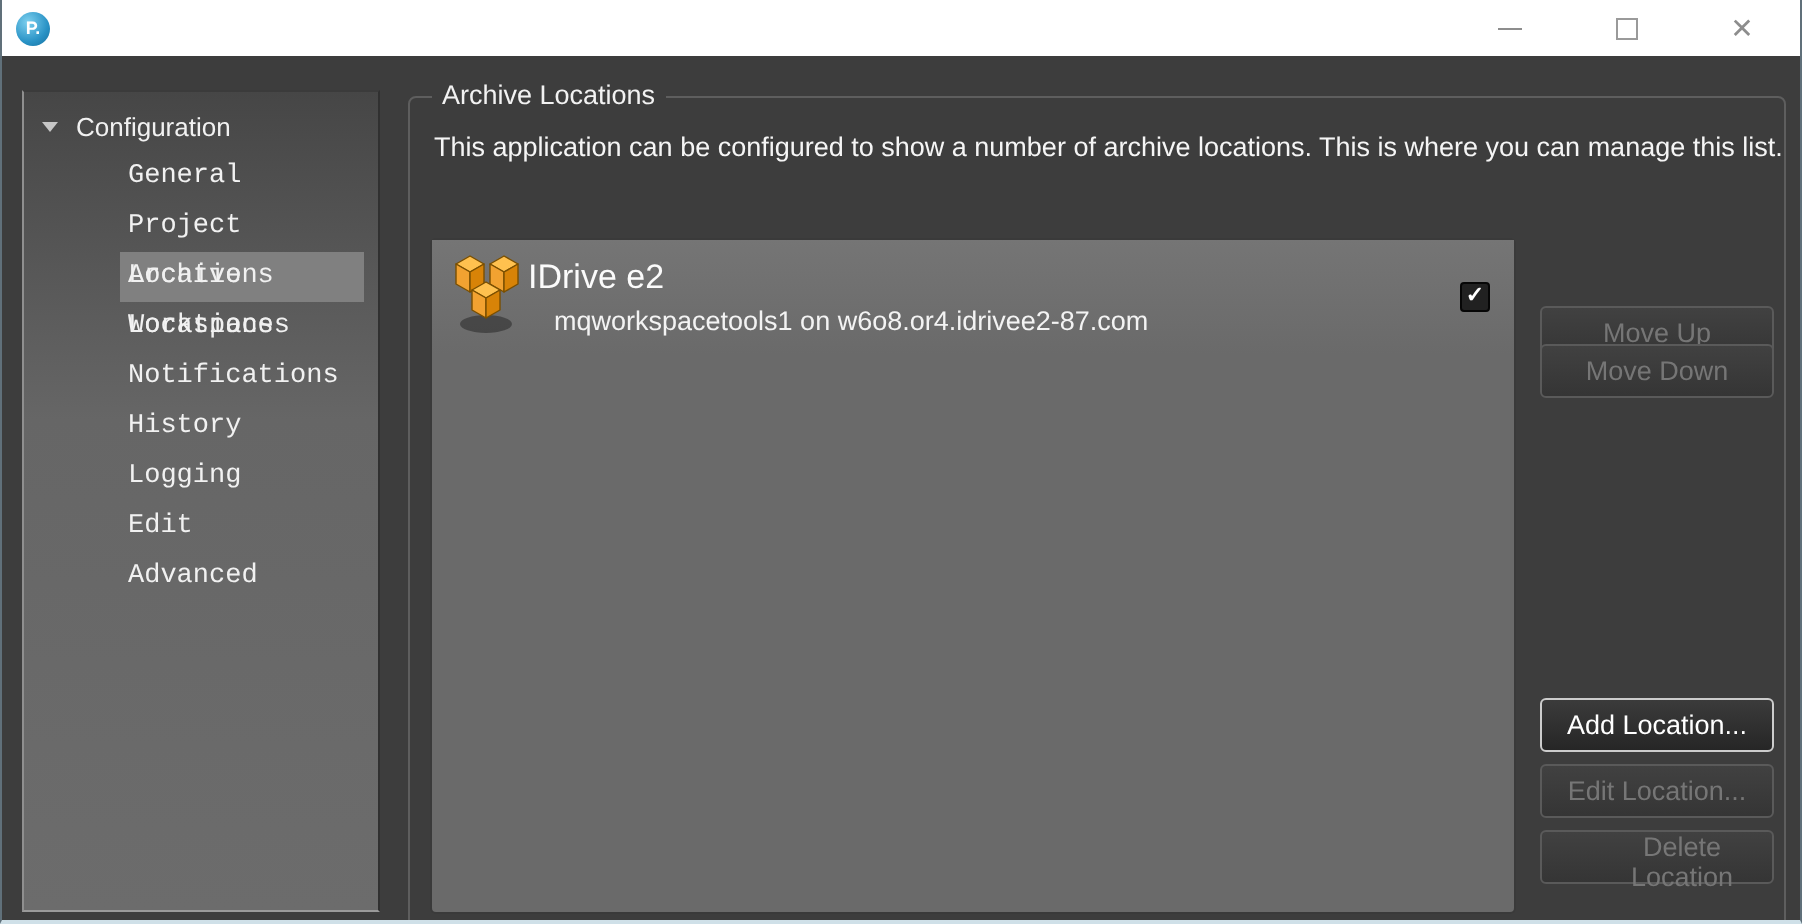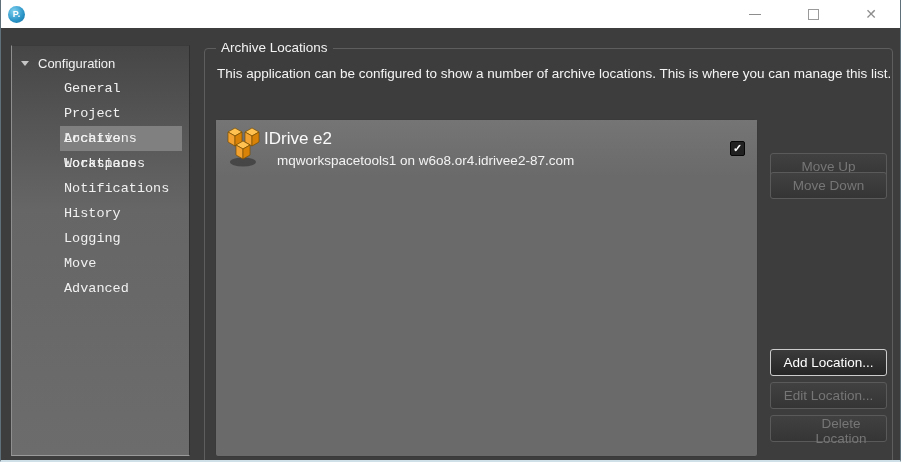--- a/index.html
+++ b/index.html
@@ -120,21 +120,21 @@
         <span class="expander"></span>
         <span class="tree-root-label">Configuration</span>
       </div>
       <div class="tree-item">General</div>
       <div class="tree-item">Project Locations</div>
       <div class="tree-item selected">Archive Locations</div>
       <div class="tree-item">Workspaces</div>
       <div class="tree-item">Notifications</div>
       <div class="tree-item">History</div>
       <div class="tree-item">Logging</div>
-      <div class="tree-item">Move</div>
+      <div class="tree-item">Edit</div>
       <div class="tree-item">Advanced</div>
     </div>
 
     <div class="groupbox">
       <div class="groupbox-label">Archive Locations</div>
       <div class="group-desc">This application can be configured to show a number of archive locations. This is where you can manage this list.</div>
     </div>
 
     <div class="listbox">
       <div class="list-row">

